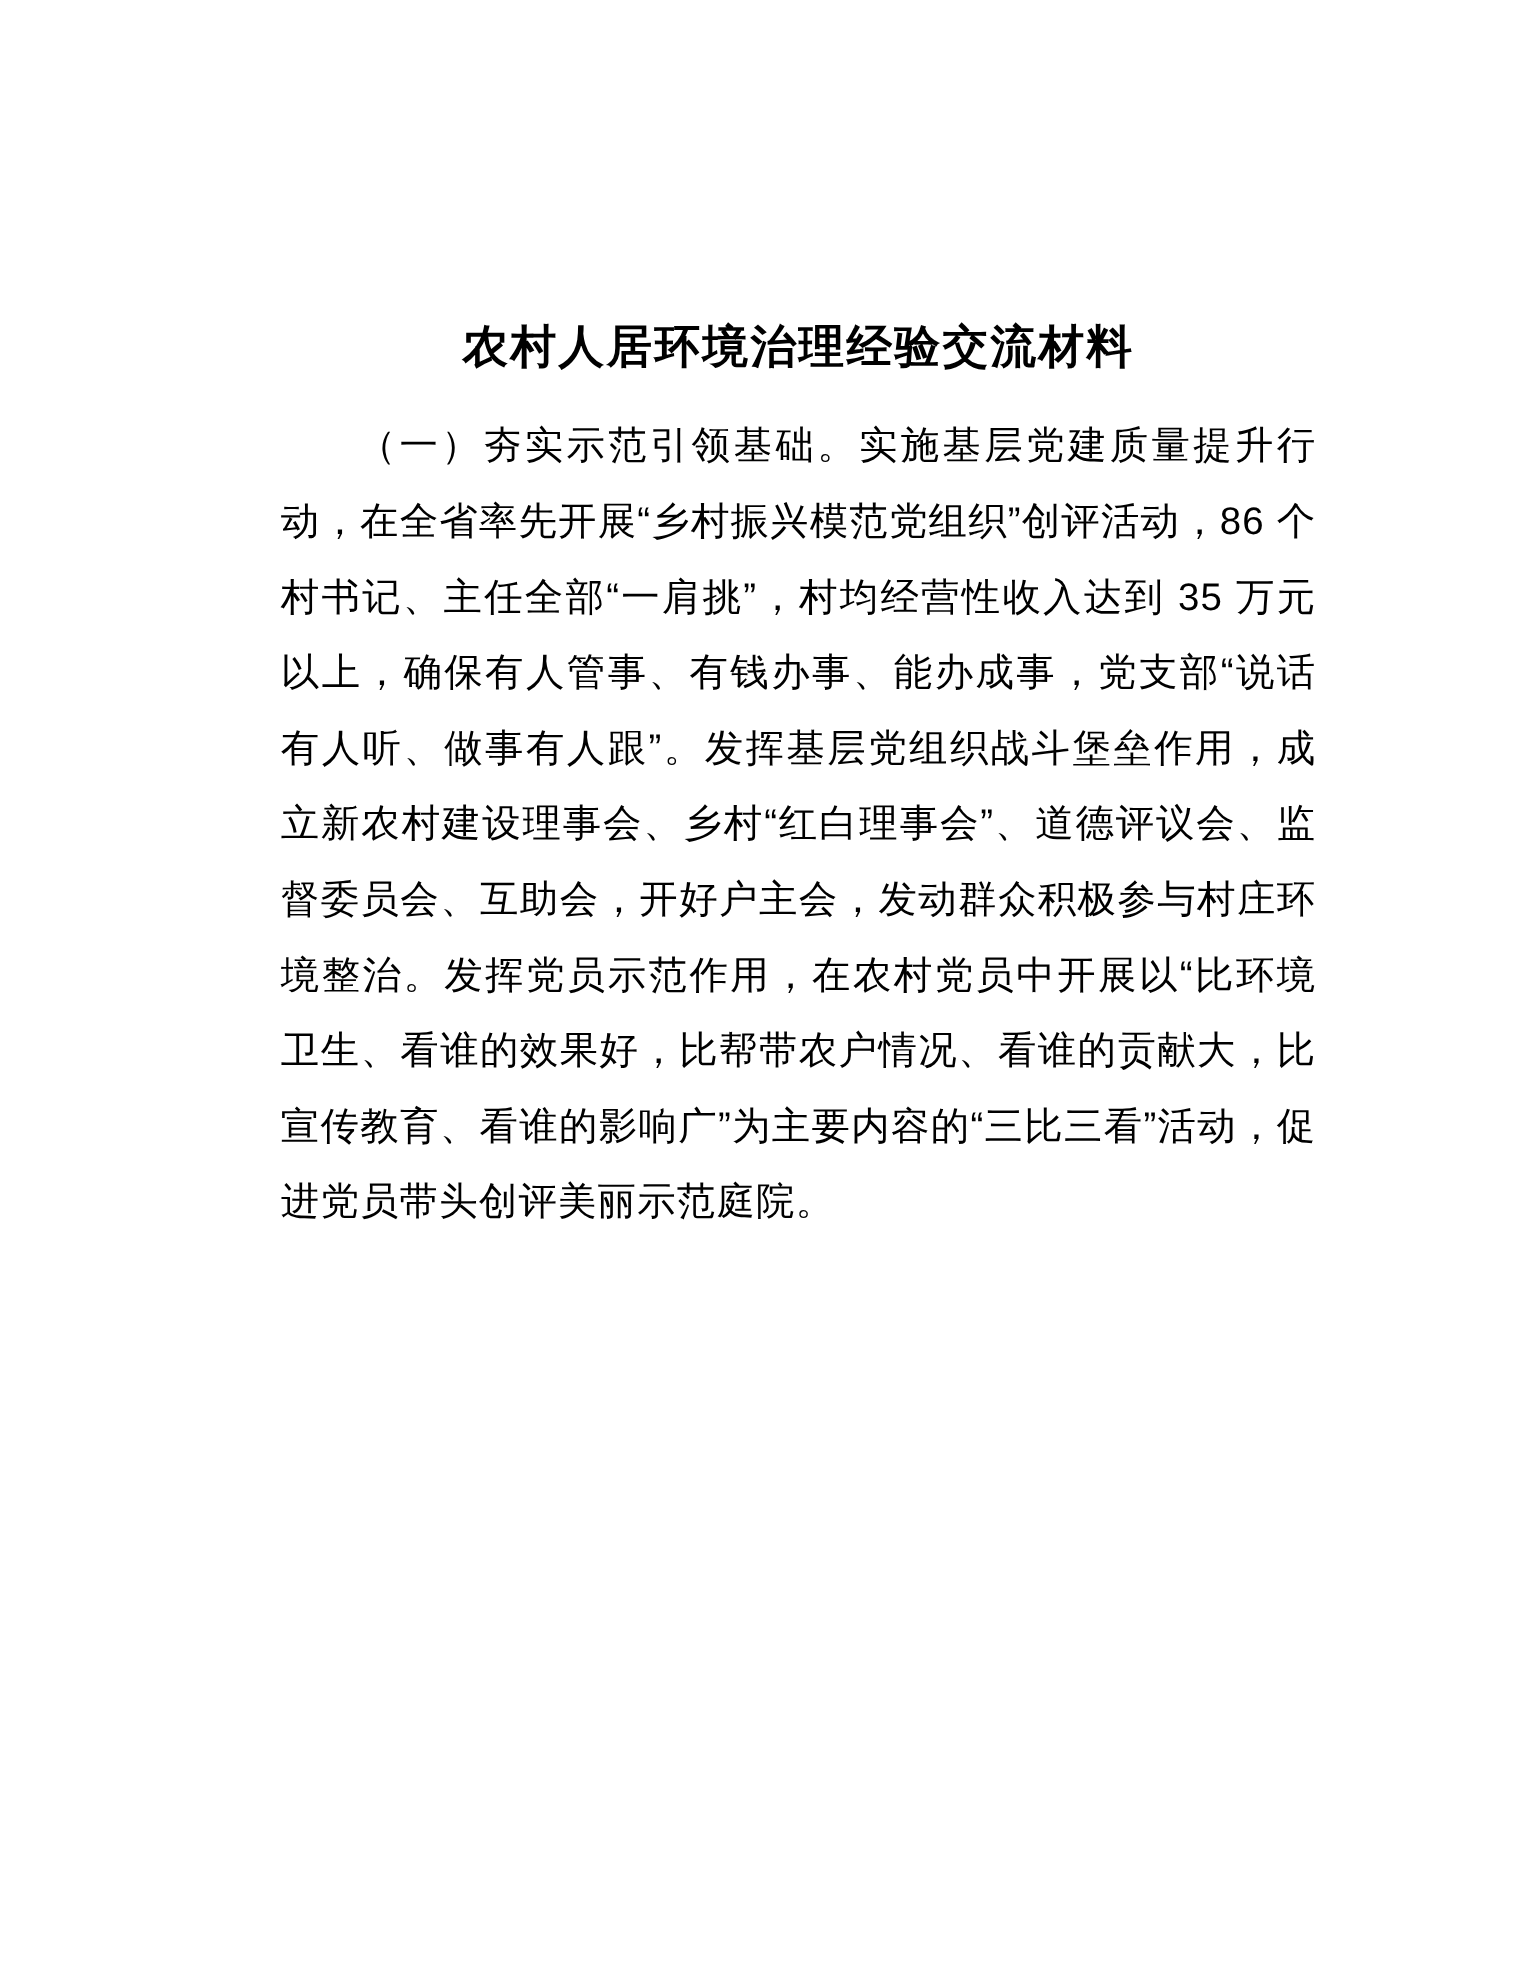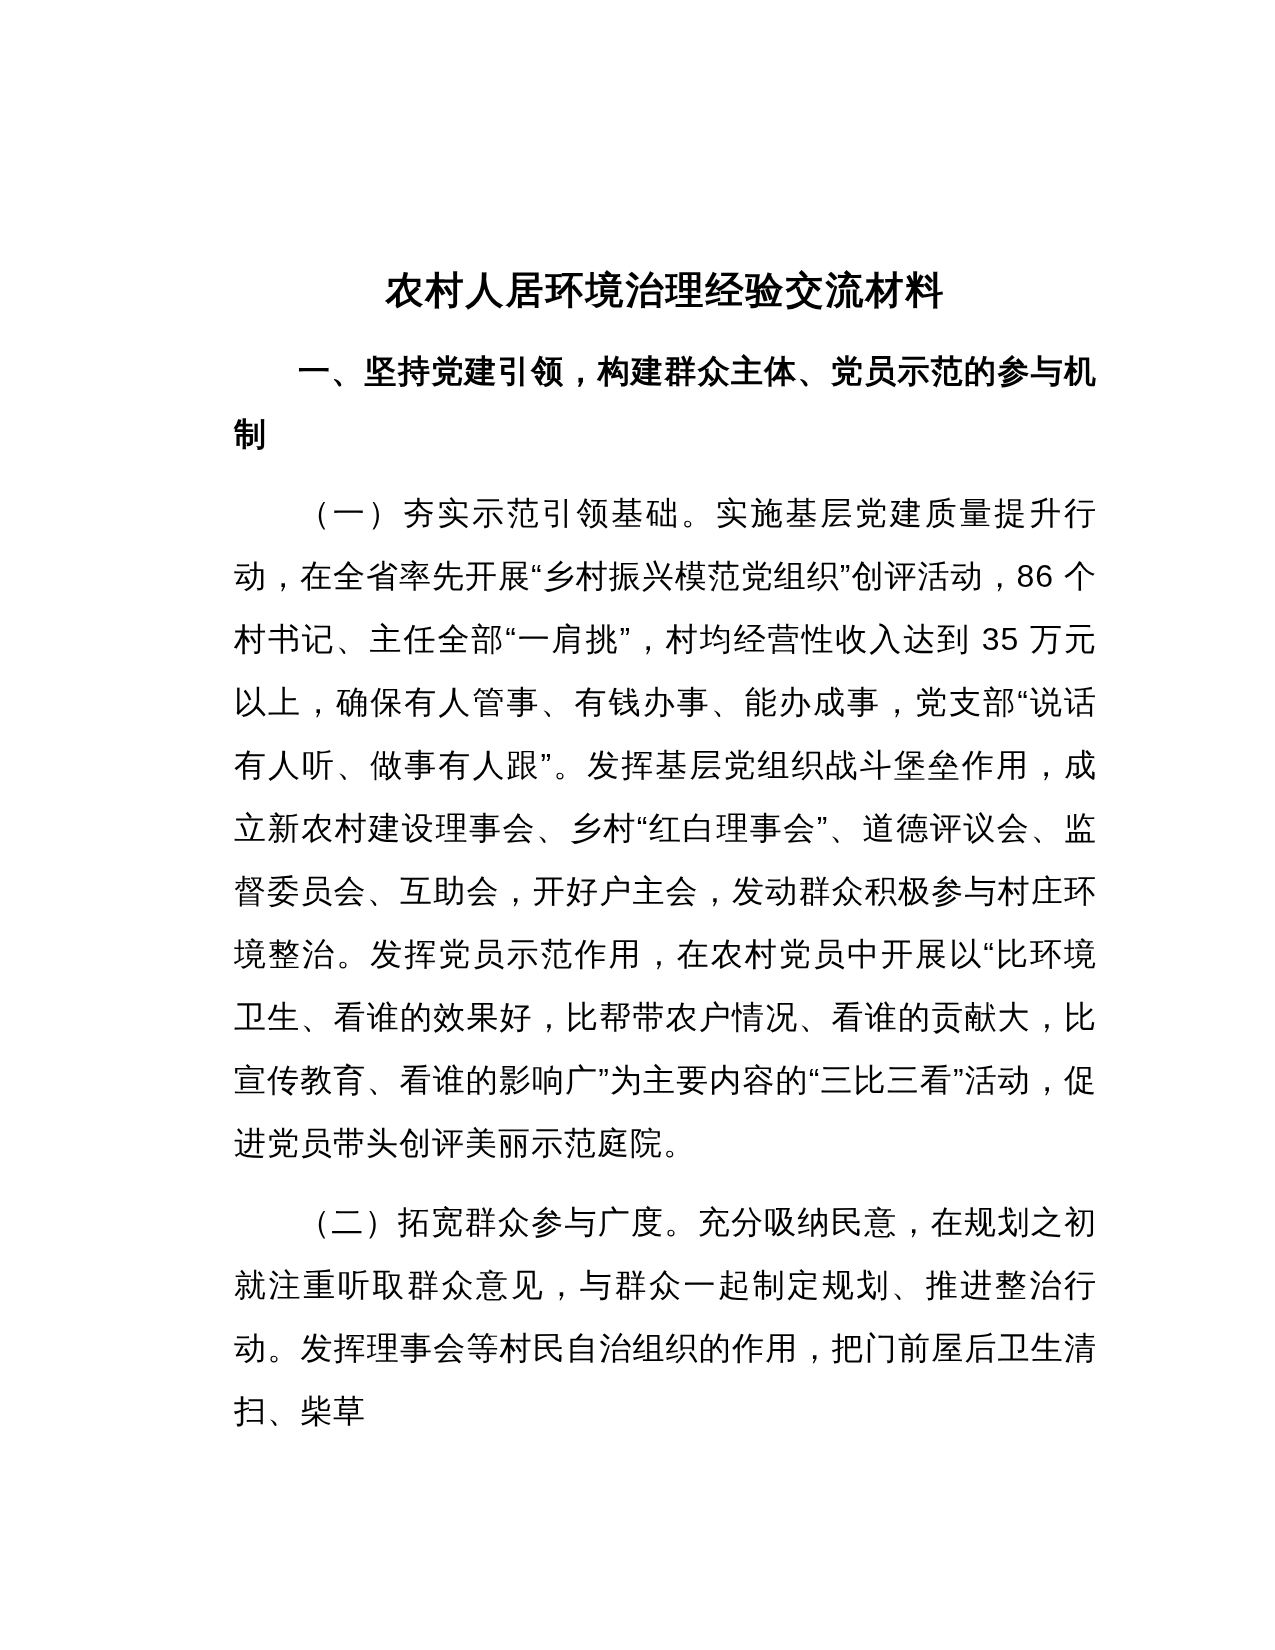--- a/index.html
+++ b/index.html
@@ -48,19 +48,17 @@
   }
 </style>
 </head>
 <body>
 
 <div class="page">
 
   <h1 class="doc-title">农村人居环境治理经验交流材料</h1>
 
 
-  <p class="para heading">一、坚持党建引领，构建群众主体、党员示范的参与机制</p>
 
   <p class="para">（一）夯实示范引领基础。实施基层党建质量提升行动，在全省率先开展“乡村振兴模范党组织”创评活动，86 个村书记、主任全部“一肩挑”，村均经营性收入达到 35 万元以上，确保有人管事、有钱办事、能办成事，党支部“说话有人听、做事有人跟”。发挥基层党组织战斗堡垒作用，成立新农村建设理事会、乡村“红白理事会”、道德评议会、监督委员会、互助会，开好户主会，发动群众积极参与村庄环境整治。发挥党员示范作用，在农村党员中开展以“比环境卫生、看谁的效果好，比帮带农户情况、看谁的贡献大，比宣传教育、看谁的影响广”为主要内容的“三比三看”活动，促进党员带头创评美丽示范庭院。</p>
 
-  <p class="para">（二）拓宽群众参与广度。充分吸纳民意，在规划之初就注重听取群众意见，与群众一起制定规划、推进整治行动。发挥理事会等村民自治组织的作用，把门前屋后卫生清扫、柴草</p>
 
 </div>
 
 </body></html>

